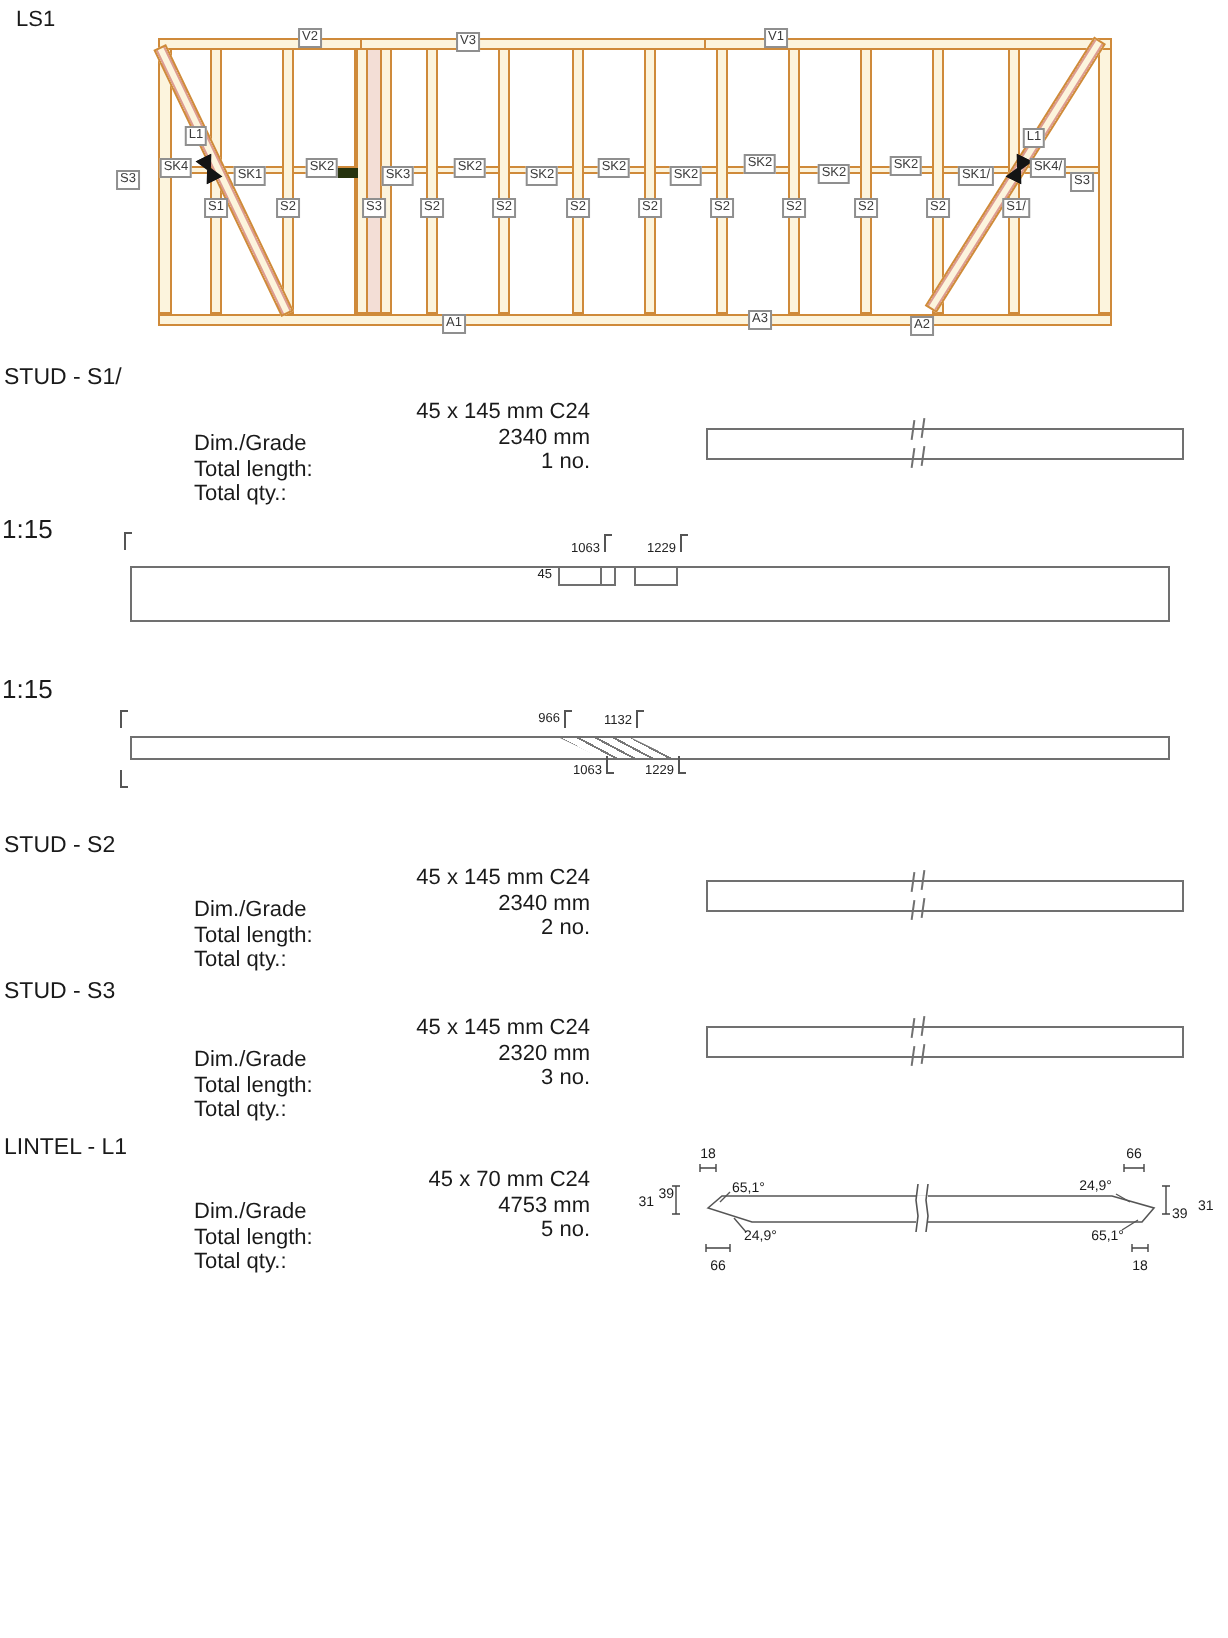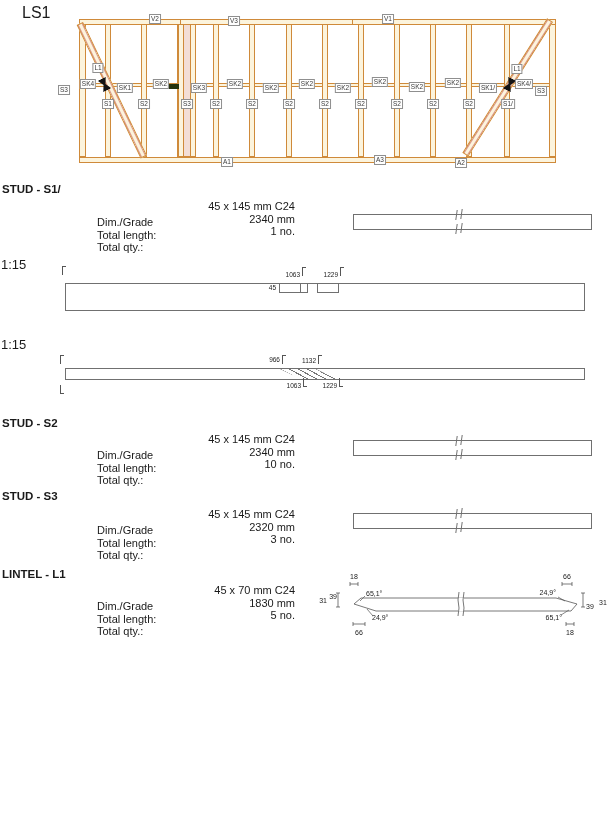--- a/index.html
+++ b/index.html
@@ -1,30 +1,30 @@
 <!DOCTYPE html>
 <html><head>
 <meta charset="utf-8">
 <style>
 *{margin:0;padding:0;box-sizing:border-box}
 html,body{width:614px;height:819px}
 body{font-family:"Liberation Sans",sans-serif;background:#fff;color:#1a1a1a;position:relative;overflow:hidden}
 .abs{position:absolute}
-.title{left:22px;top:4px;font-size:16px}
+.title{left:8px;top:4px;font-size:11px}
 .frame{left:0;top:0;width:614px;height:172px}
 .plate{position:absolute;background:#fcf4dd;border:1px solid #cf8a3a}
 .pjoint{position:absolute;width:1px;background:#cf8a3a}
 .stud{position:absolute;top:24px;width:6px;height:133px;background:#fcf4dd;border:1px solid #cf8a3a}
 .pair{position:absolute;left:177px;top:24px;width:19px;height:133px;background:#f3ded6;border:1px solid #cf8a3a}
 .pair .stud{top:-1px;height:133px}
 .brace{position:absolute;height:7px;background:#fcf4dd;border:1px solid #cf8a3a;transform-origin:0 0;box-shadow:inset 0 2px 0 -1px #dd9c91,inset 0 -2px 0 -1px #dd9c91;z-index:3}
 .bowtie{position:absolute;width:13px;height:9px;background:#141414;clip-path:polygon(0 0,50% 38%,100% 0,100% 100%,50% 62%,0 100%);z-index:4}
 .skmark{position:absolute;width:11px;height:5px;background:#26330e;z-index:4}
 .tag{position:absolute;transform:translate(-50%,-50%);border:1px solid #8f8f8f;background:#fff;color:#3c3c3c;font-size:6.5px;line-height:8px;padding:0 1px;white-space:nowrap;z-index:5}
-.sec-h{position:absolute;left:2px;font-size:11.5px;font-weight:bold}
+.sec-h{position:absolute;left:2px;font-size:11.5px;font-weight:normal}
 .rows{position:absolute;left:97px;width:198px}
 .srow{position:relative;height:12.6px;font-size:11px;line-height:12.6px}
 .sl{position:absolute;left:0;top:16px}
 .sv{position:absolute;right:0;top:0}
 .scale{position:absolute;left:1px;font-size:13px}
 .bar{position:absolute;background:#fff;border:1px solid #707070}
 .bk{position:absolute;width:1px;height:10px;background:#707070;transform:rotate(8deg)}
 .dim{position:absolute;font-size:6.5px;line-height:7px;color:#222}
 .vt{position:absolute;width:1px;height:9px;background:#555}
 .vt::before{content:"";position:absolute;right:-3px;top:0;width:3px;height:1px;background:#555}
@@ -156,21 +156,21 @@
     <div class="srow">
       <span class="sl">Dim./Grade</span>
       <span class="sv">45 x 145 mm C24</span>
     </div>
     <div class="srow">
       <span class="sl">Total length:</span>
       <span class="sv">2340 mm</span>
     </div>
     <div class="srow">
       <span class="sl">Total qty.:</span>
-      <span class="sv">10 no.</span>
+      <span class="sv">2 no.</span>
     </div>
   </div>
 <div class="bar" style="left:353px;top:440px;width:239px;height:16px">
   <i class="bk" style="left:102px;top:-5px"></i>
   <i class="bk" style="left:107px;top:-6px"></i>
   <i class="bk" style="left:102px;top:9px"></i>
   <i class="bk" style="left:107px;top:8px"></i>
 </div>
 
 <div class="sec-h" style="top:490px">STUD - S3</div>
@@ -196,21 +196,21 @@
 </div>
 
 <div class="sec-h" style="top:568px">LINTEL - L1</div>
 <div class="rows" style="top:584px">
     <div class="srow">
       <span class="sl">Dim./Grade</span>
       <span class="sv">45 x 70 mm C24</span>
     </div>
     <div class="srow">
       <span class="sl">Total length:</span>
-      <span class="sv">1830 mm</span>
+      <span class="sv">4753 mm</span>
     </div>
     <div class="srow">
       <span class="sl">Total qty.:</span>
       <span class="sv">5 no.</span>
     </div>
   </div>
 
 <svg class="abs" style="left:315px;top:565px" width="299" height="82" viewBox="0 0 299 82">
   <polygon points="39,39 46,33 241,33 262,39 256,46 61,46" fill="#fff" stroke="#555" stroke-width="0.8"></polygon>
   <rect x="143" y="32.6" width="6" height="14" fill="#fff"></rect>

